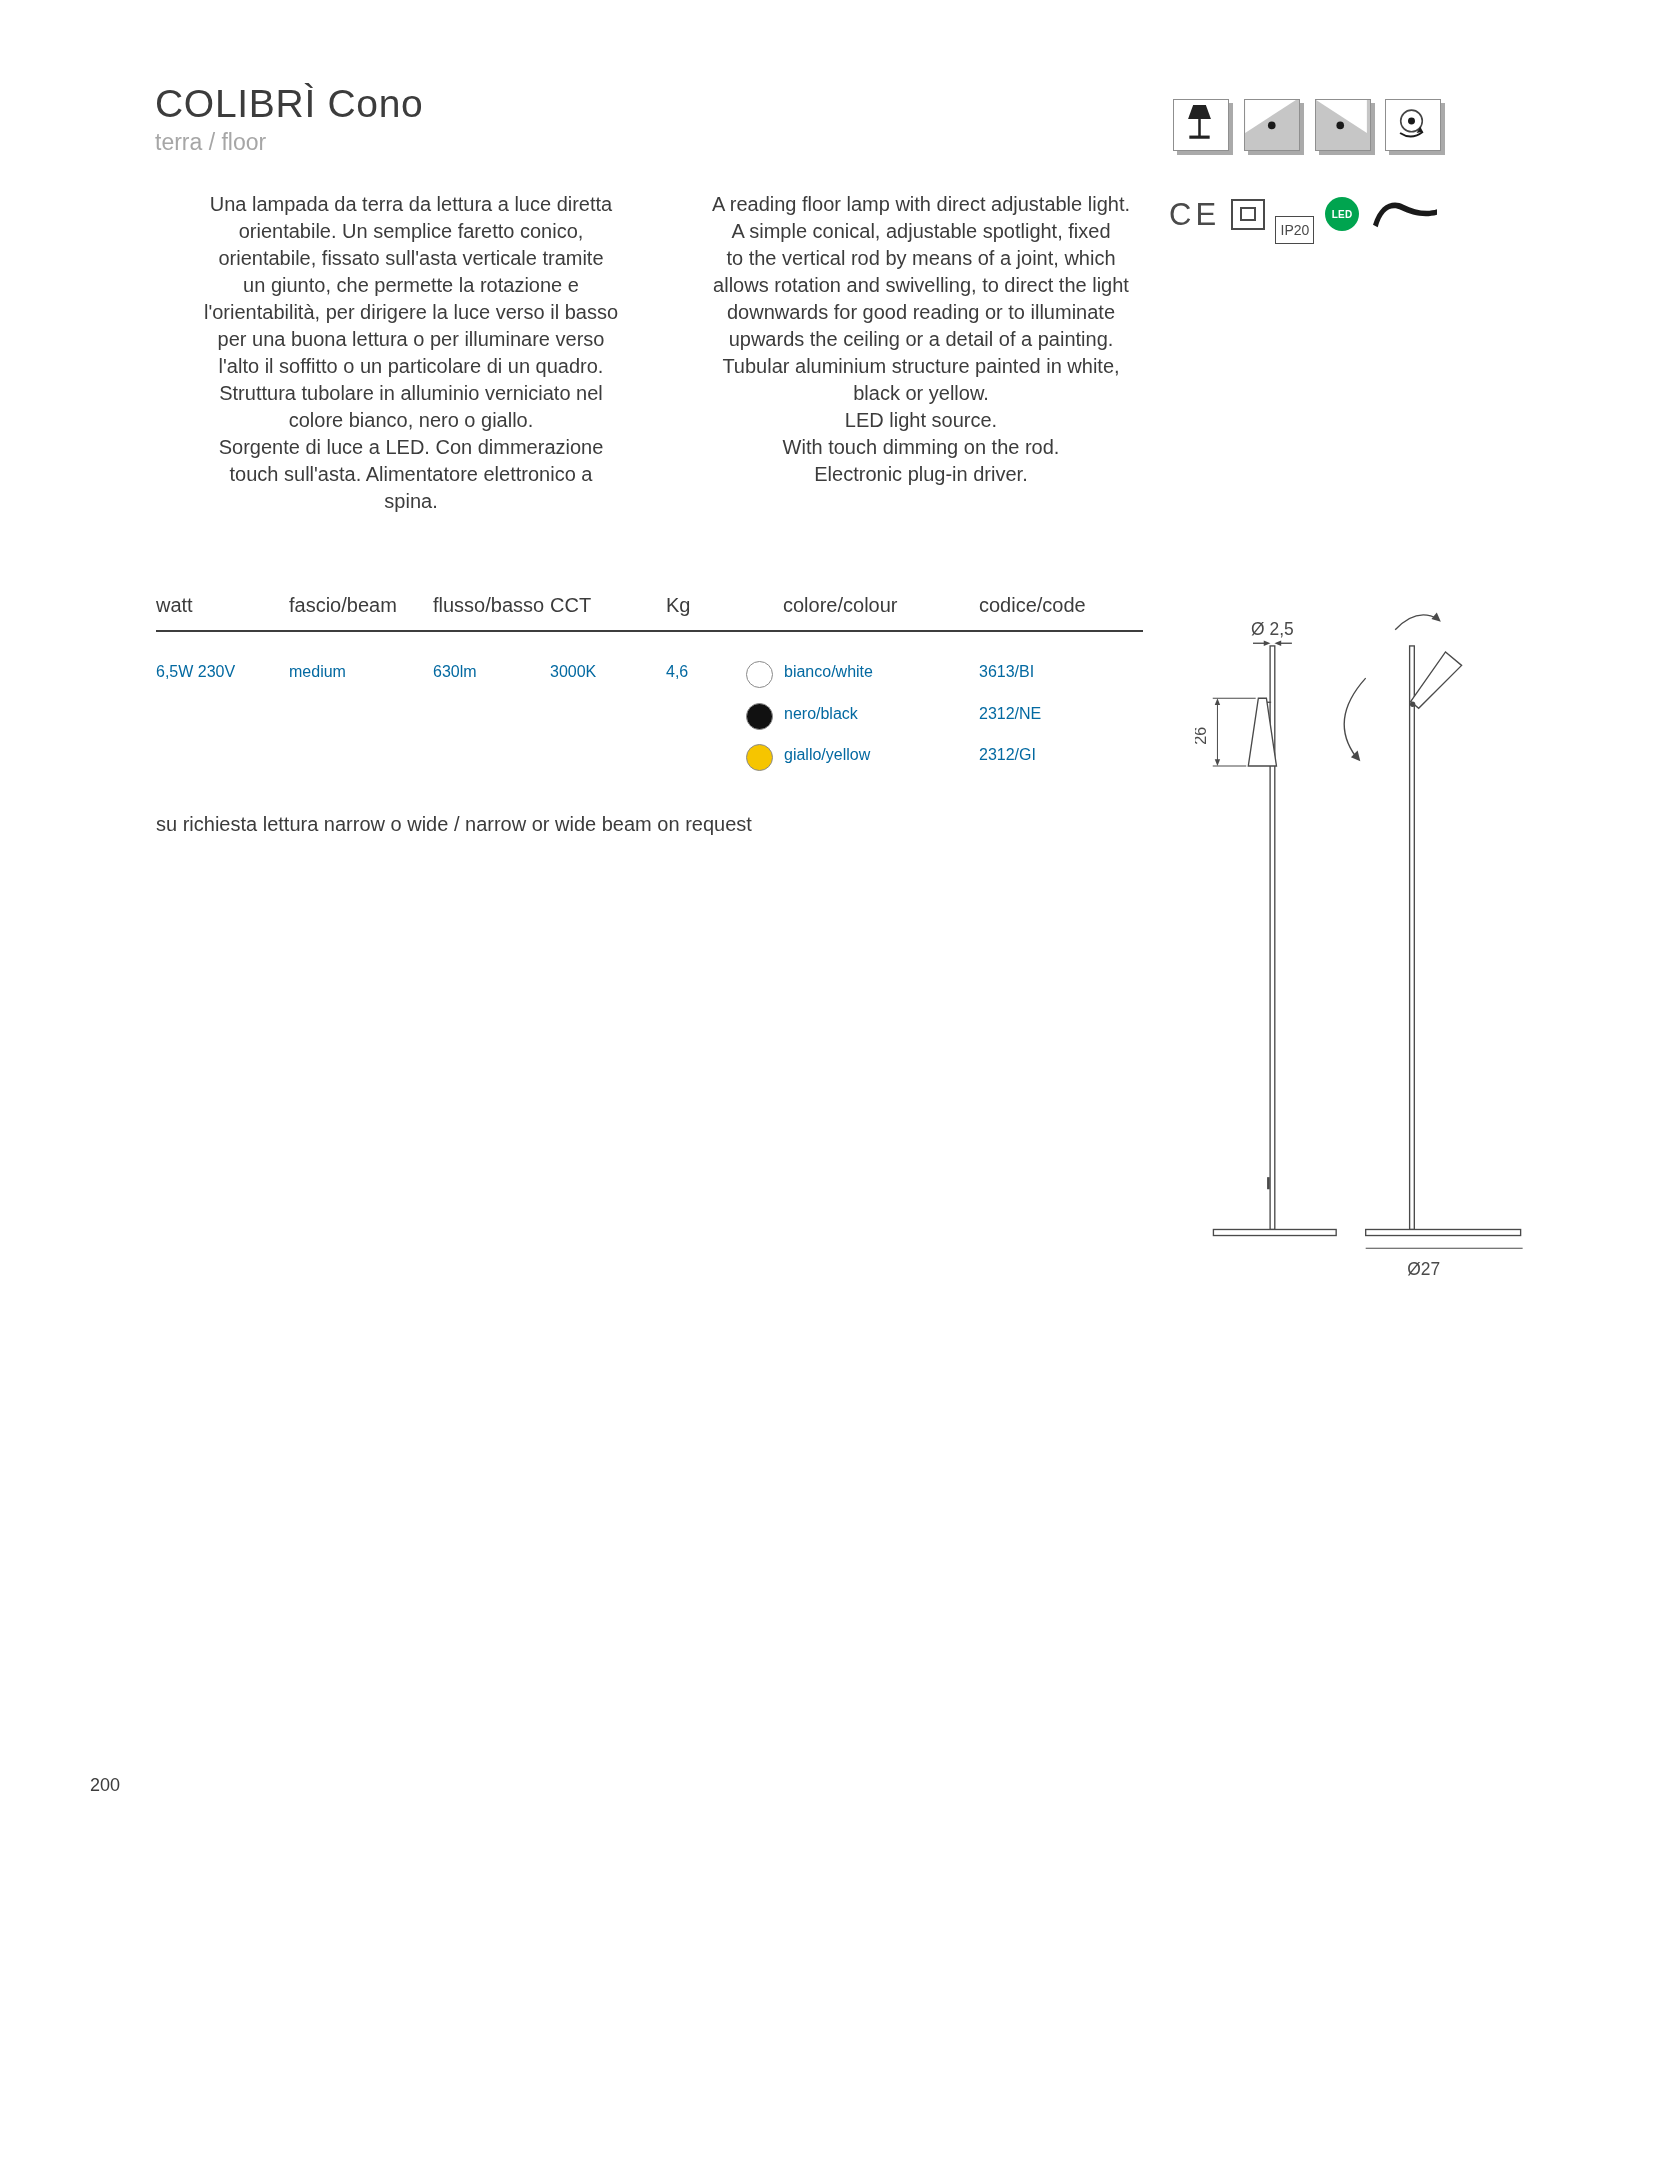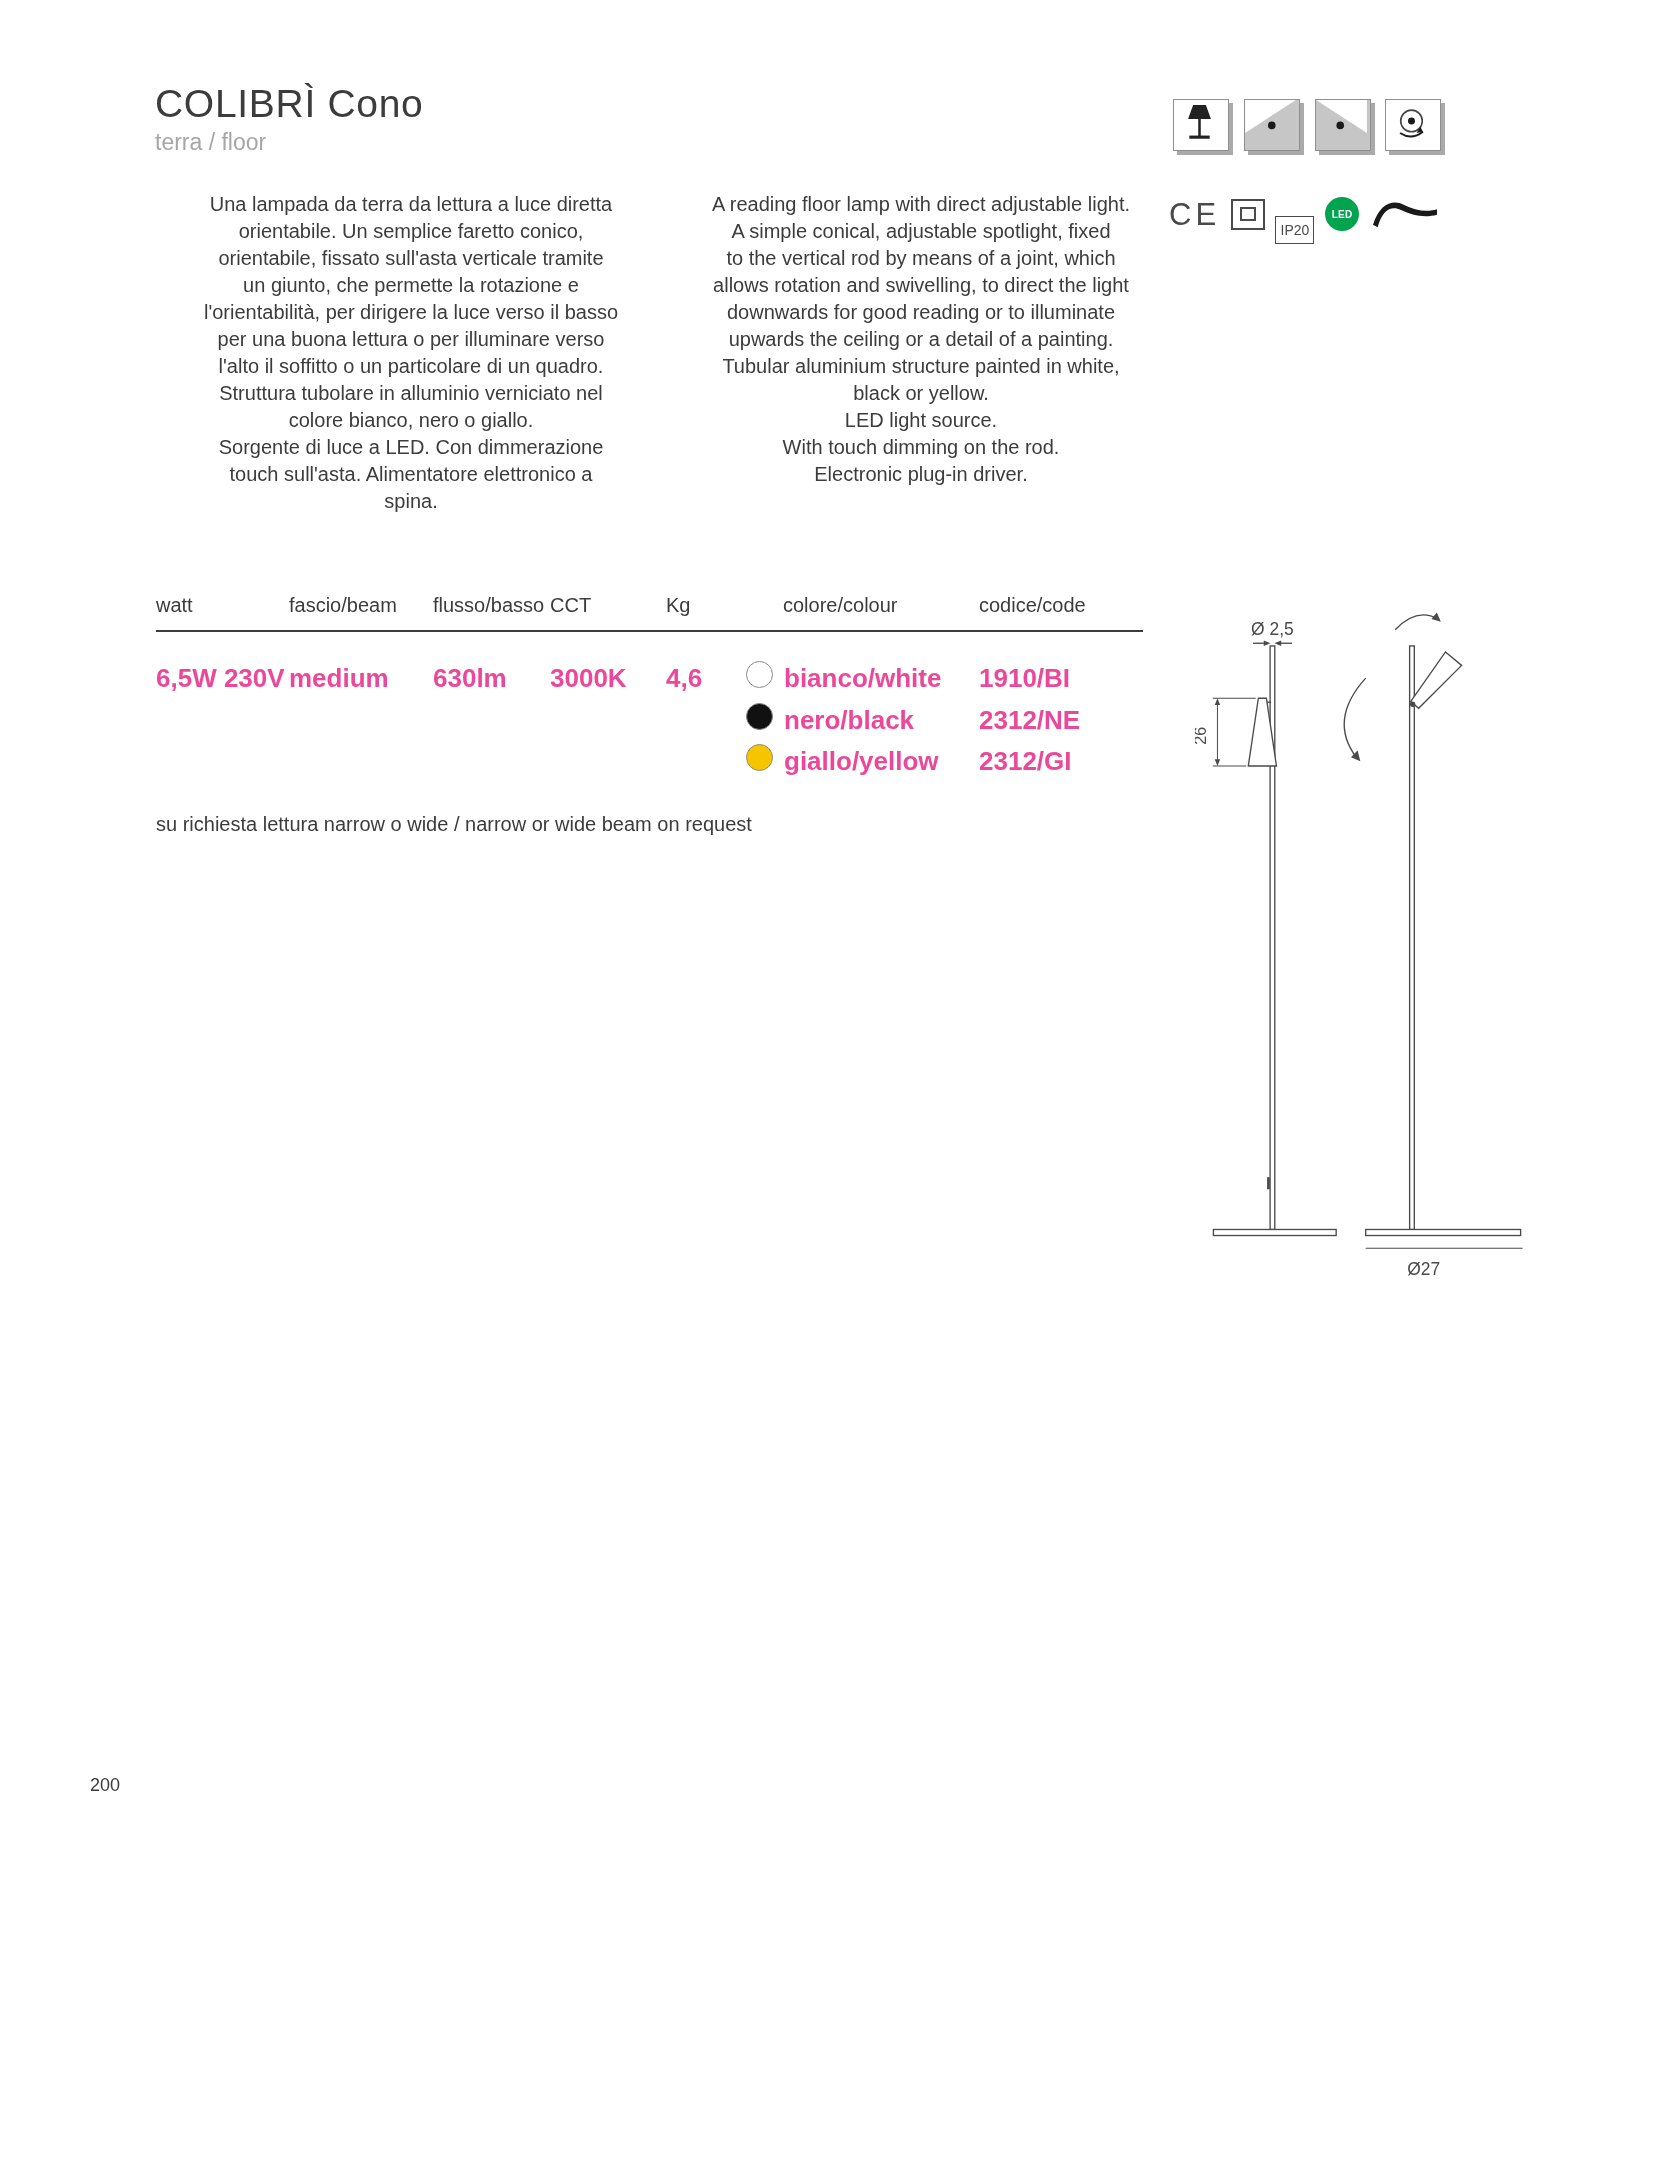--- a/index.html
+++ b/index.html
@@ -26,21 +26,21 @@
   .ce-mark{font-size:31px;color:#4a4a4a;letter-spacing:4px;font-weight:400;line-height:1;}
   .class2{width:34px;height:31px;border:2px solid #4a4a4a;display:flex;align-items:center;justify-content:center;box-sizing:border-box;}
   .class2 .inner{width:16px;height:13.4px;border:2px solid #4a4a4a;box-sizing:border-box;display:block;}
   .ip-badge{min-width:39px;height:28px;border:1.3px solid #4a4a4a;display:flex;align-items:center;justify-content:center;
     font-size:14px;color:#4a4a4a;box-sizing:border-box;padding:0 2.7px;margin-top:31px;}
   .led-badge{width:34px;height:34px;border-radius:50%;background:#00a44f;color:#ffffff;
     display:flex;align-items:center;justify-content:center;font-size:10px;font-weight:bold;letter-spacing:0.3px;}
   
   .th{position:absolute;font-size:20px;color:#3c3c3c;top:594px;}
   .rule{left:156px;top:630px;width:987px;height:2px;background:#3d3d3d;}
-  .td{position:absolute;font-size:26px;color:#ec4899;font-weight:bold;}
+  .td{position:absolute;font-size:16px;color:#0369a1;}
   .swatch{position:absolute;width:27px;height:27px;border-radius:50%;border:1.7px solid #8a8a8a;box-sizing:border-box;}
   .note{left:156px;top:813px;font-size:20px;color:#3c3c3c;}
   .page-number{left:58px;top:1775px;font-size:18px;color:#3c3c3c;margin-left:32px;}
   
   .drawing{left:1195px;top:603px;}
   .drawing text{font-family:"Liberation Sans","DejaVu Sans",sans-serif;fill:#4a4a4a;}
 </style>
 </head>
 <body>
 
@@ -123,21 +123,21 @@
 <div class="abs rule"></div>
 
 <div class="td" style="left:156px;top:663px">6,5W 230V</div>
 <div class="td" style="left:289px;top:663px">medium</div>
 <div class="td" style="left:433px;top:663px">630lm</div>
 <div class="td" style="left:550px;top:663px">3000K</div>
 <div class="td" style="left:666px;top:663px">4,6</div>
 
 <div class="swatch" style="left: 746px; top: 661px; background-color: rgb(255, 255, 255);"></div>
 <div class="td" style="left:784px;top:663px">bianco/white</div>
-<div class="td" style="left:979px;top:663px">1910/BI</div>
+<div class="td" style="left:979px;top:663px">3613/BI</div>
 
 <div class="swatch" style="left: 746px; top: 703px; background-color: rgb(17, 17, 17);"></div>
 <div class="td" style="left:784px;top:705px">nero/black</div>
 <div class="td" style="left:979px;top:705px">2312/NE</div>
 
 <div class="swatch" style="left: 746px; top: 744px; background-color: rgb(246, 197, 0);"></div>
 <div class="td" style="left:784px;top:746px">giallo/yellow</div>
 <div class="td" style="left:979px;top:746px">2312/GI</div>
 
 <div class="abs note">su richiesta lettura narrow o wide / narrow or wide beam on request</div>

